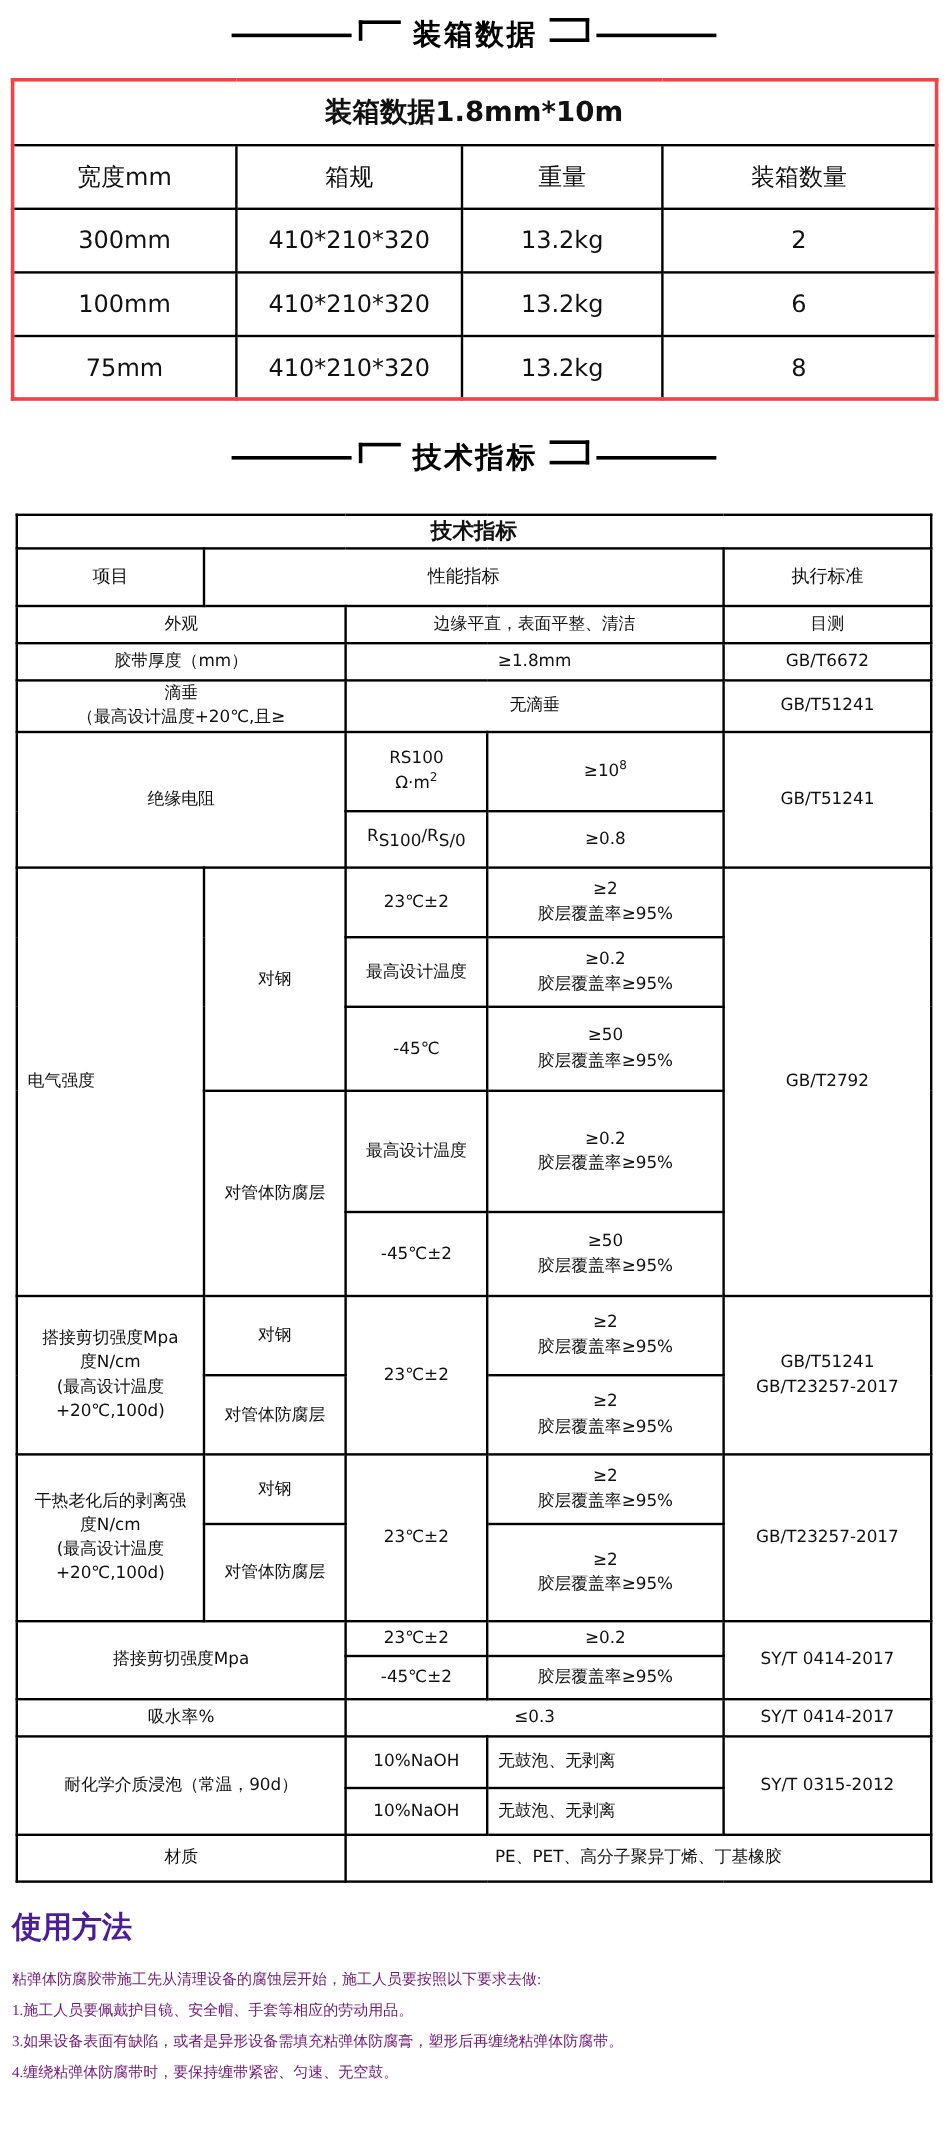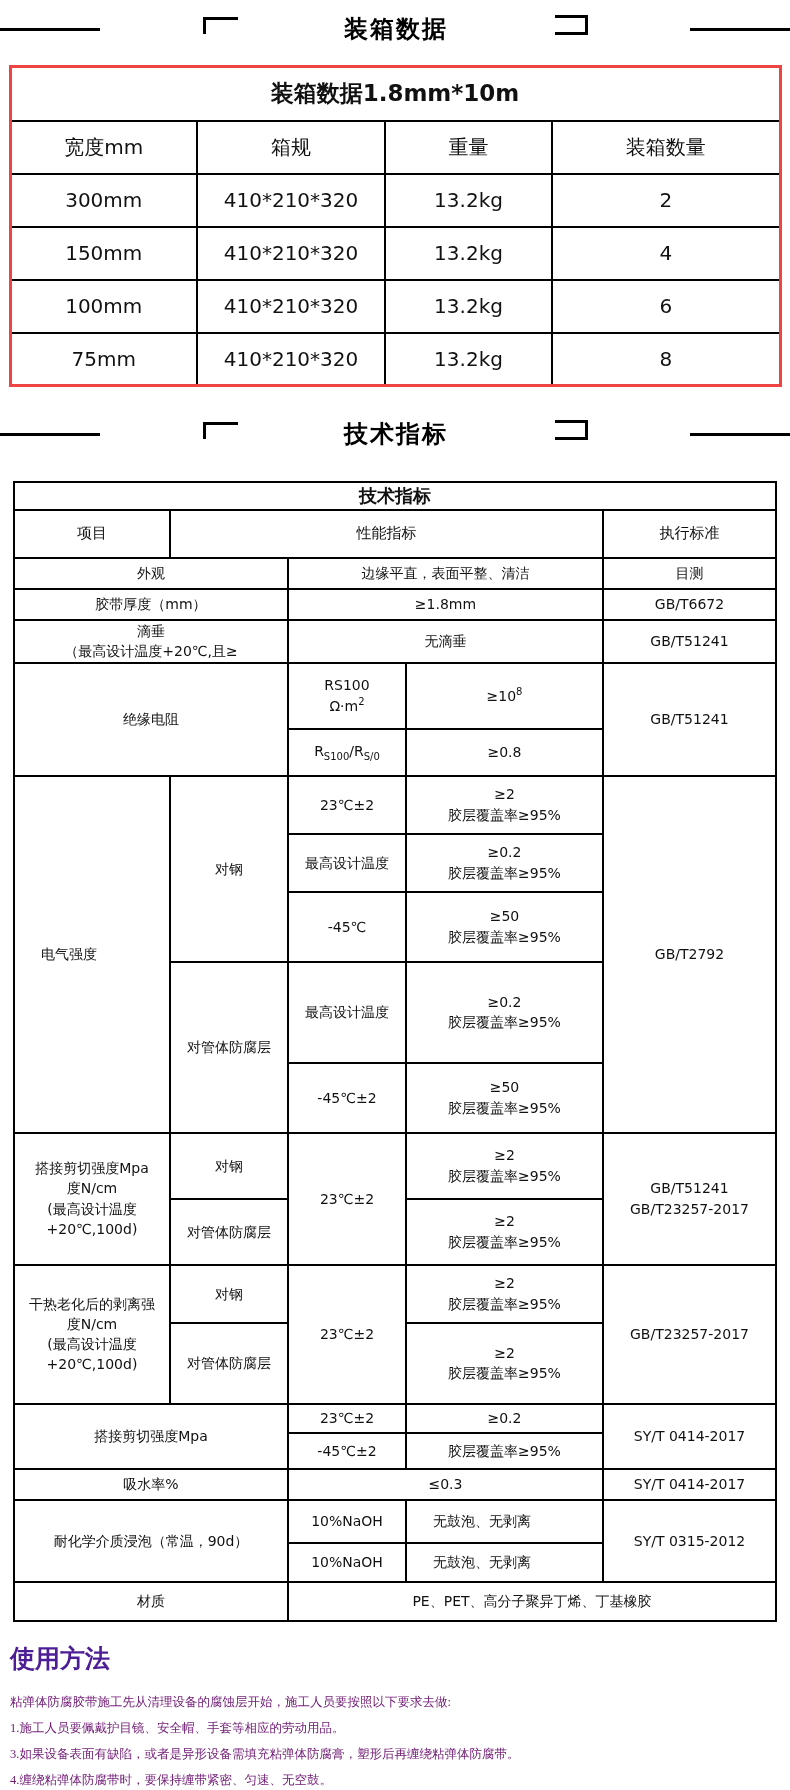--- a/index.html
+++ b/index.html
@@ -1,37 +1,37 @@
 <!DOCTYPE html>
 <html><head>
 <meta charset="utf-8">
 <style>
   html,body{margin:0;padding:0;background:#fff;}
   body{width:790px;height:1790px;overflow:hidden;color:#111;
        font-family:"DejaVu Sans","Liberation Sans",sans-serif;}
   
-  .section-header{display:flex;align-items:center;justify-content:space-between;height:46px;}
+  .section-header{display:flex;align-items:center;justify-content:center;height:46px;}
   .hline{width:100px;height:3px;background:#000;}
   .hdr-text{font-size:24px;font-weight:bold;color:#000;margin:0 10px;letter-spacing:2px;}
   .bracket-l{width:32px;height:14px;border-top:3px solid #000;border-left:3px solid #000;
              transform:translateY(-4px);margin-left:6px;}
   .bracket-r{width:30px;height:14px;border-top:3px solid #000;border-right:3px solid #000;
              border-bottom:3px solid #000;transform:translateY(-4px);margin-right:6px;}
   
   table{border-collapse:collapse;table-layout:fixed;}
   td{border:2px solid #000;text-align:center;vertical-align:middle;padding:0;color:#111;}
   .packing{width:770px;margin:13px auto 0 auto;border:3px solid #ef4444;}
   .packing td{font-size:20px;font-weight:400;}
   .packing .t1-title{font-size:23px;font-weight:bold;}
   .tech{width:762px;margin:24px auto 0 auto;border:2px solid #000;}
   .tech td{font-size:14px;line-height:1.45;}
   .tech .tbl-title{font-size:18px;font-weight:bold;}
   .tech .head td{font-size:15px;}
-  .al{text-align:left;padding-left:26px;}
-  sup{font-size:10px;} sub{font-size:10px;}
+  .al{text-align:left;padding-left:8px;}
+  sup{font-size:10px;} sub{font-size:14px;}
   
   .h28{height:28px}.h32{height:48px}.h31{height:31px}.h50{height:40px}.h66{height:66px}
   .h47{height:47px}.h58{height:58px}.h70{height:70px}.h101{height:101px}.h81{height:81px}
   .h29{height:29px}.h36{height:36px}.h43{height:43px}.h39{height:39px}
   .r54{height:54px}.r53{height:53px}
   
   .usage{margin:20px 12px 0 10px;}
   .usage-h{font-size:25px;font-weight:bold;color:#4c1d95;margin-bottom:14px;}
   .usage-line{font-size:12.5px;color:#701a75;line-height:26px;font-family:Liberation Serif, serif;}
 </style>
@@ -63,26 +63,20 @@
       <td>宽度mm</td>
       <td>箱规</td>
       <td>重量</td>
       <td>装箱数量</td>
     </tr>
     <tr class="r53">
       <td>300mm</td>
       <td>410*210*320</td>
       <td>13.2kg</td>
       <td>2</td>
-    </tr>
-    <tr class="r53">
-      <td>150mm</td>
-      <td>410*210*320</td>
-      <td>13.2kg</td>
-      <td>4</td>
     </tr>
     <tr class="r53">
       <td>100mm</td>
       <td>410*210*320</td>
       <td>13.2kg</td>
       <td>6</td>
     </tr>
     <tr class="r53">
       <td>75mm</td>
       <td>410*210*320</td>

